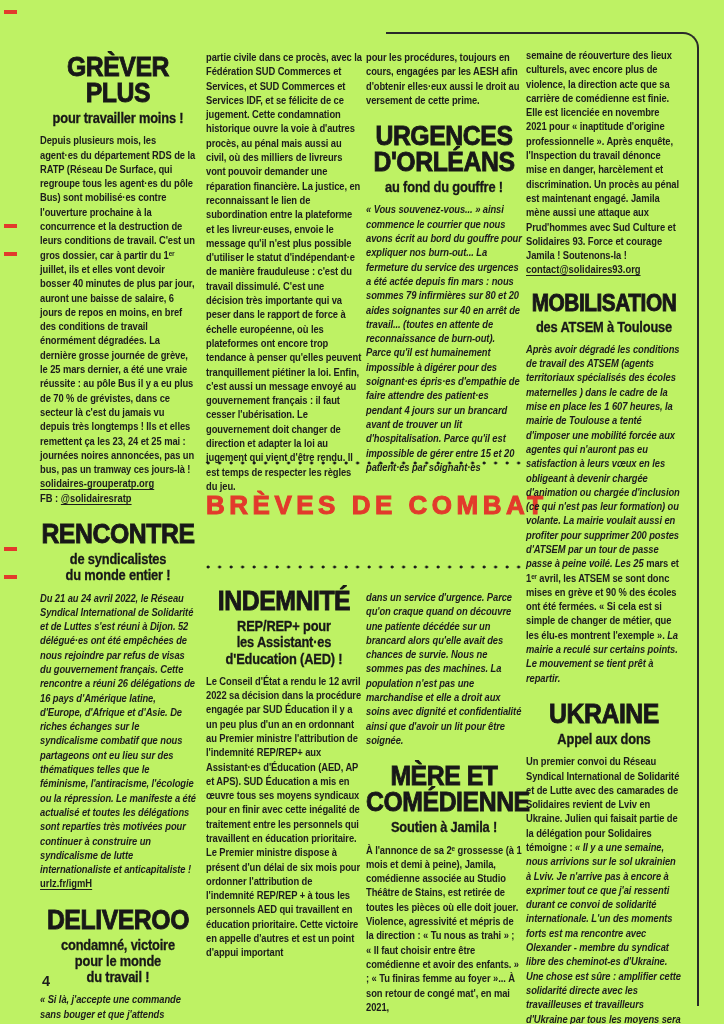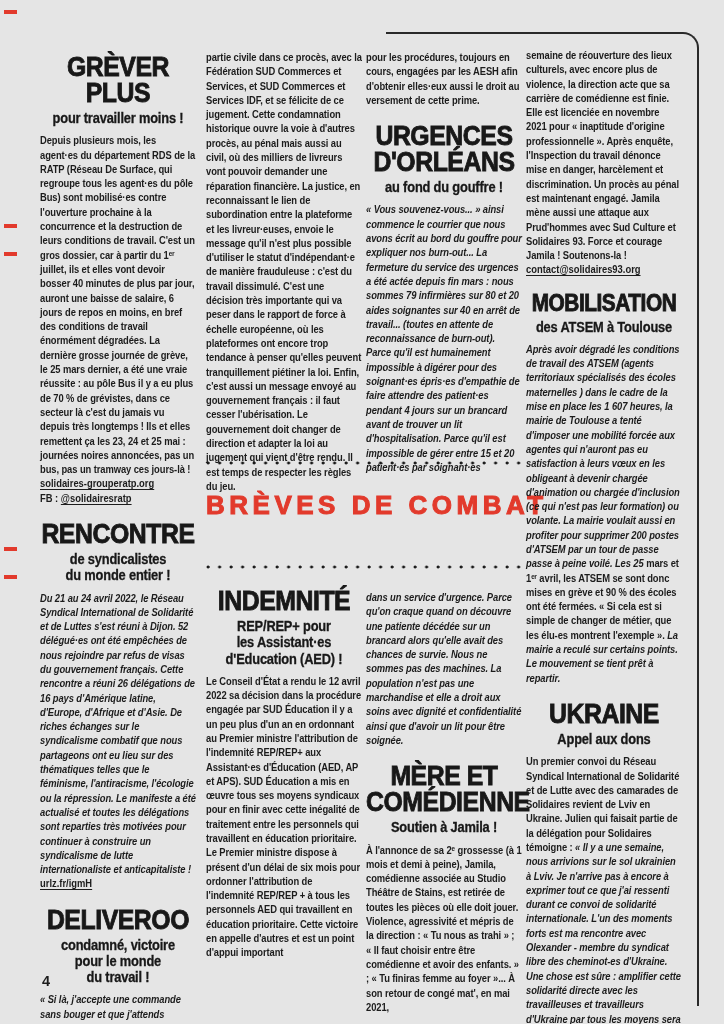--- a/index.html
+++ b/index.html
@@ -1,17 +1,17 @@
 <!DOCTYPE html>
 <html><head>
 <meta charset="utf-8">
 <style>
   html,body { margin:0; padding:0; background:#ffffff; }
   .page {
-    position:relative; width:724px; height:1024px; background:#e5e5e5;
+    position:relative; width:724px; height:1024px; background:#bef264;
     overflow:hidden; font-family:"Liberation Sans", sans-serif; color:#1c1c1c;
   }
   
   .frame {
     position:absolute; top:32px; left:386px; right:25px; bottom:18px;
     border-top:2px solid #2a2a2a; border-right:2px solid #2a2a2a;
     border-top-right-radius:16px; pointer-events:none;
   }
   
   .rmark { position:absolute; left:4px; width:13px; height:4px; background:#e23a2c; }

